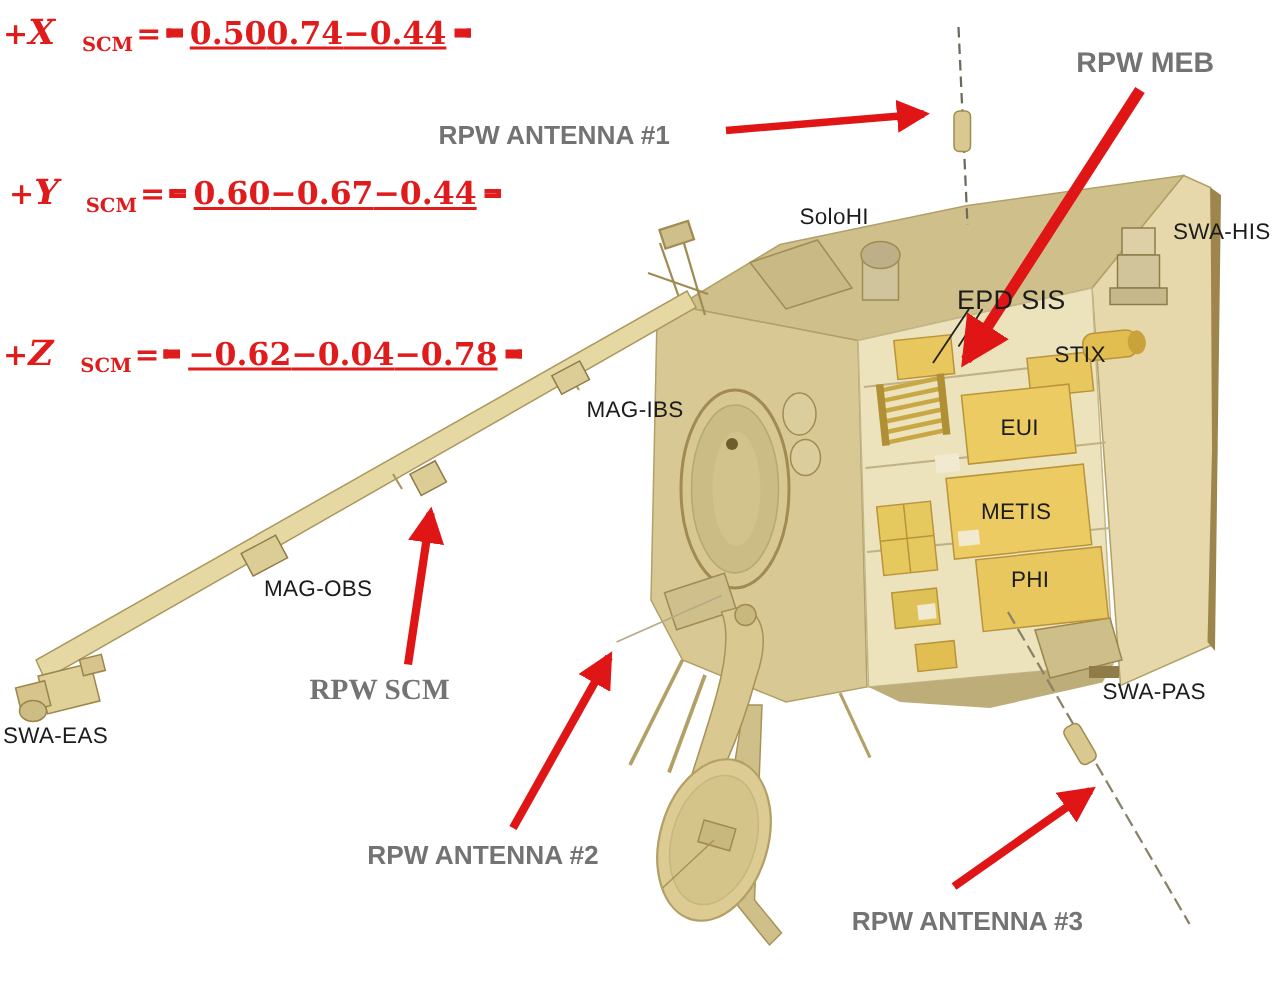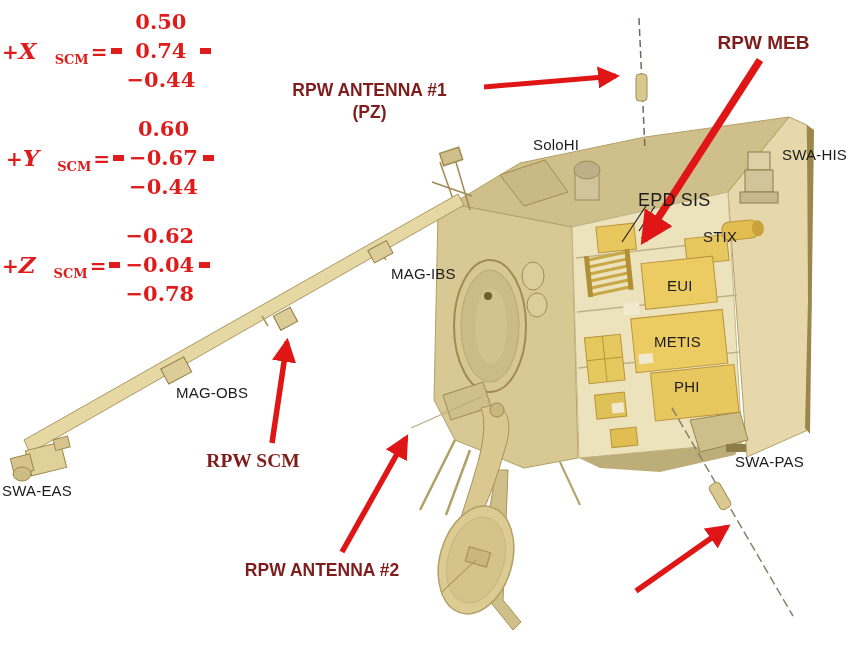--- a/index.html
+++ b/index.html
@@ -12,27 +12,27 @@
   
   .eq{position:absolute;display:flex;align-items:center;color:#df1b1b;}
   .eq .var{display:flex;align-items:baseline;font-family:"DejaVu Serif",serif;font-weight:bold;margin-right:3px;}
   .eq .plus{font-size:20px;}
   .eq .letter{font-size:23px;font-style:italic;}
   .eq .sub{font-size:13px;transform:translateY(5px);margin-left:18px;}
   .eq .eqs{font-size:20px;margin-left:2px;}
   .br{width:8px;border:3px solid #df1b1b;}
   .br.l{border-right:none;}
   .br.r{border-left:none;}
-  .col{display:flex;flex-direction:column;justify-content:center;padding:1px 5px;min-width:62px;}
+  .col{display:flex;justify-content:center;padding:1px 5px;min-width:62px;text-decoration:underline;}
   .num{font-family:"DejaVu Serif",serif;font-weight:bold;font-size:21px;line-height:29px;text-align:center;white-space:nowrap;}
 
   
   .blab{position:absolute;color:#1c1c1c;font-size:15px;letter-spacing:.2px;white-space:nowrap;}
   .blab.small{font-size:18px;}
-  .rlab{position:absolute;color:#7f1d1d;font-weight:bold;text-align:center;line-height:1.28;white-space:nowrap;}
+  .rlab{position:absolute;color:#737373;font-weight:bold;text-align:center;line-height:1.28;white-space:nowrap;}
   .rlab span{display:block;}
   .f17{font-size:17.5px;}
   .f19{font-size:19.5px;font-family:Liberation Serif, serif;}
 </style>
 </head>
 <body>
 
 <svg class="scene" viewBox="0 0 850 655">
   <defs>
     <marker id="arr" viewBox="0 0 10 10" refX="8.2" refY="5" markerWidth="4.4" markerHeight="4.4" orient="auto-start-reverse">
@@ -235,25 +235,25 @@
 <div class="blab" style="left:667px;top:277px">EUI</div>
 <div class="blab" style="left:654px;top:333px">METIS</div>
 <div class="blab" style="left:674px;top:378px">PHI</div>
 <div class="blab" style="left:735px;top:453px">SWA-PAS</div>
 <div class="blab" style="left:391px;top:265px">MAG-IBS</div>
 <div class="blab" style="left:176px;top:384px">MAG-OBS</div>
 <div class="blab" style="left:2px;top:482px">SWA-EAS</div>
 
 <div class="rlab f17" style="left:262px;top:79px;width:215px">
   <span>RPW ANTENNA #1</span>
-  <span>(PZ)</span>
 </div>
 <div class="rlab" style="left:706px;top:31px;width:115px;font-size:19px">
   <span>RPW MEB</span>
 </div>
 <div class="rlab f19" style="left:198px;top:449px;width:110px">
   <span>RPW SCM</span>
 </div>
 <div class="rlab f17" style="left:222px;top:559px;width:200px">
   <span>RPW ANTENNA #2</span>
 </div>
 <div class="rlab f17" style="left:545px;top:603px;width:200px">
+  <span>RPW ANTENNA #3</span>
 </div>
 
 </body></html>

